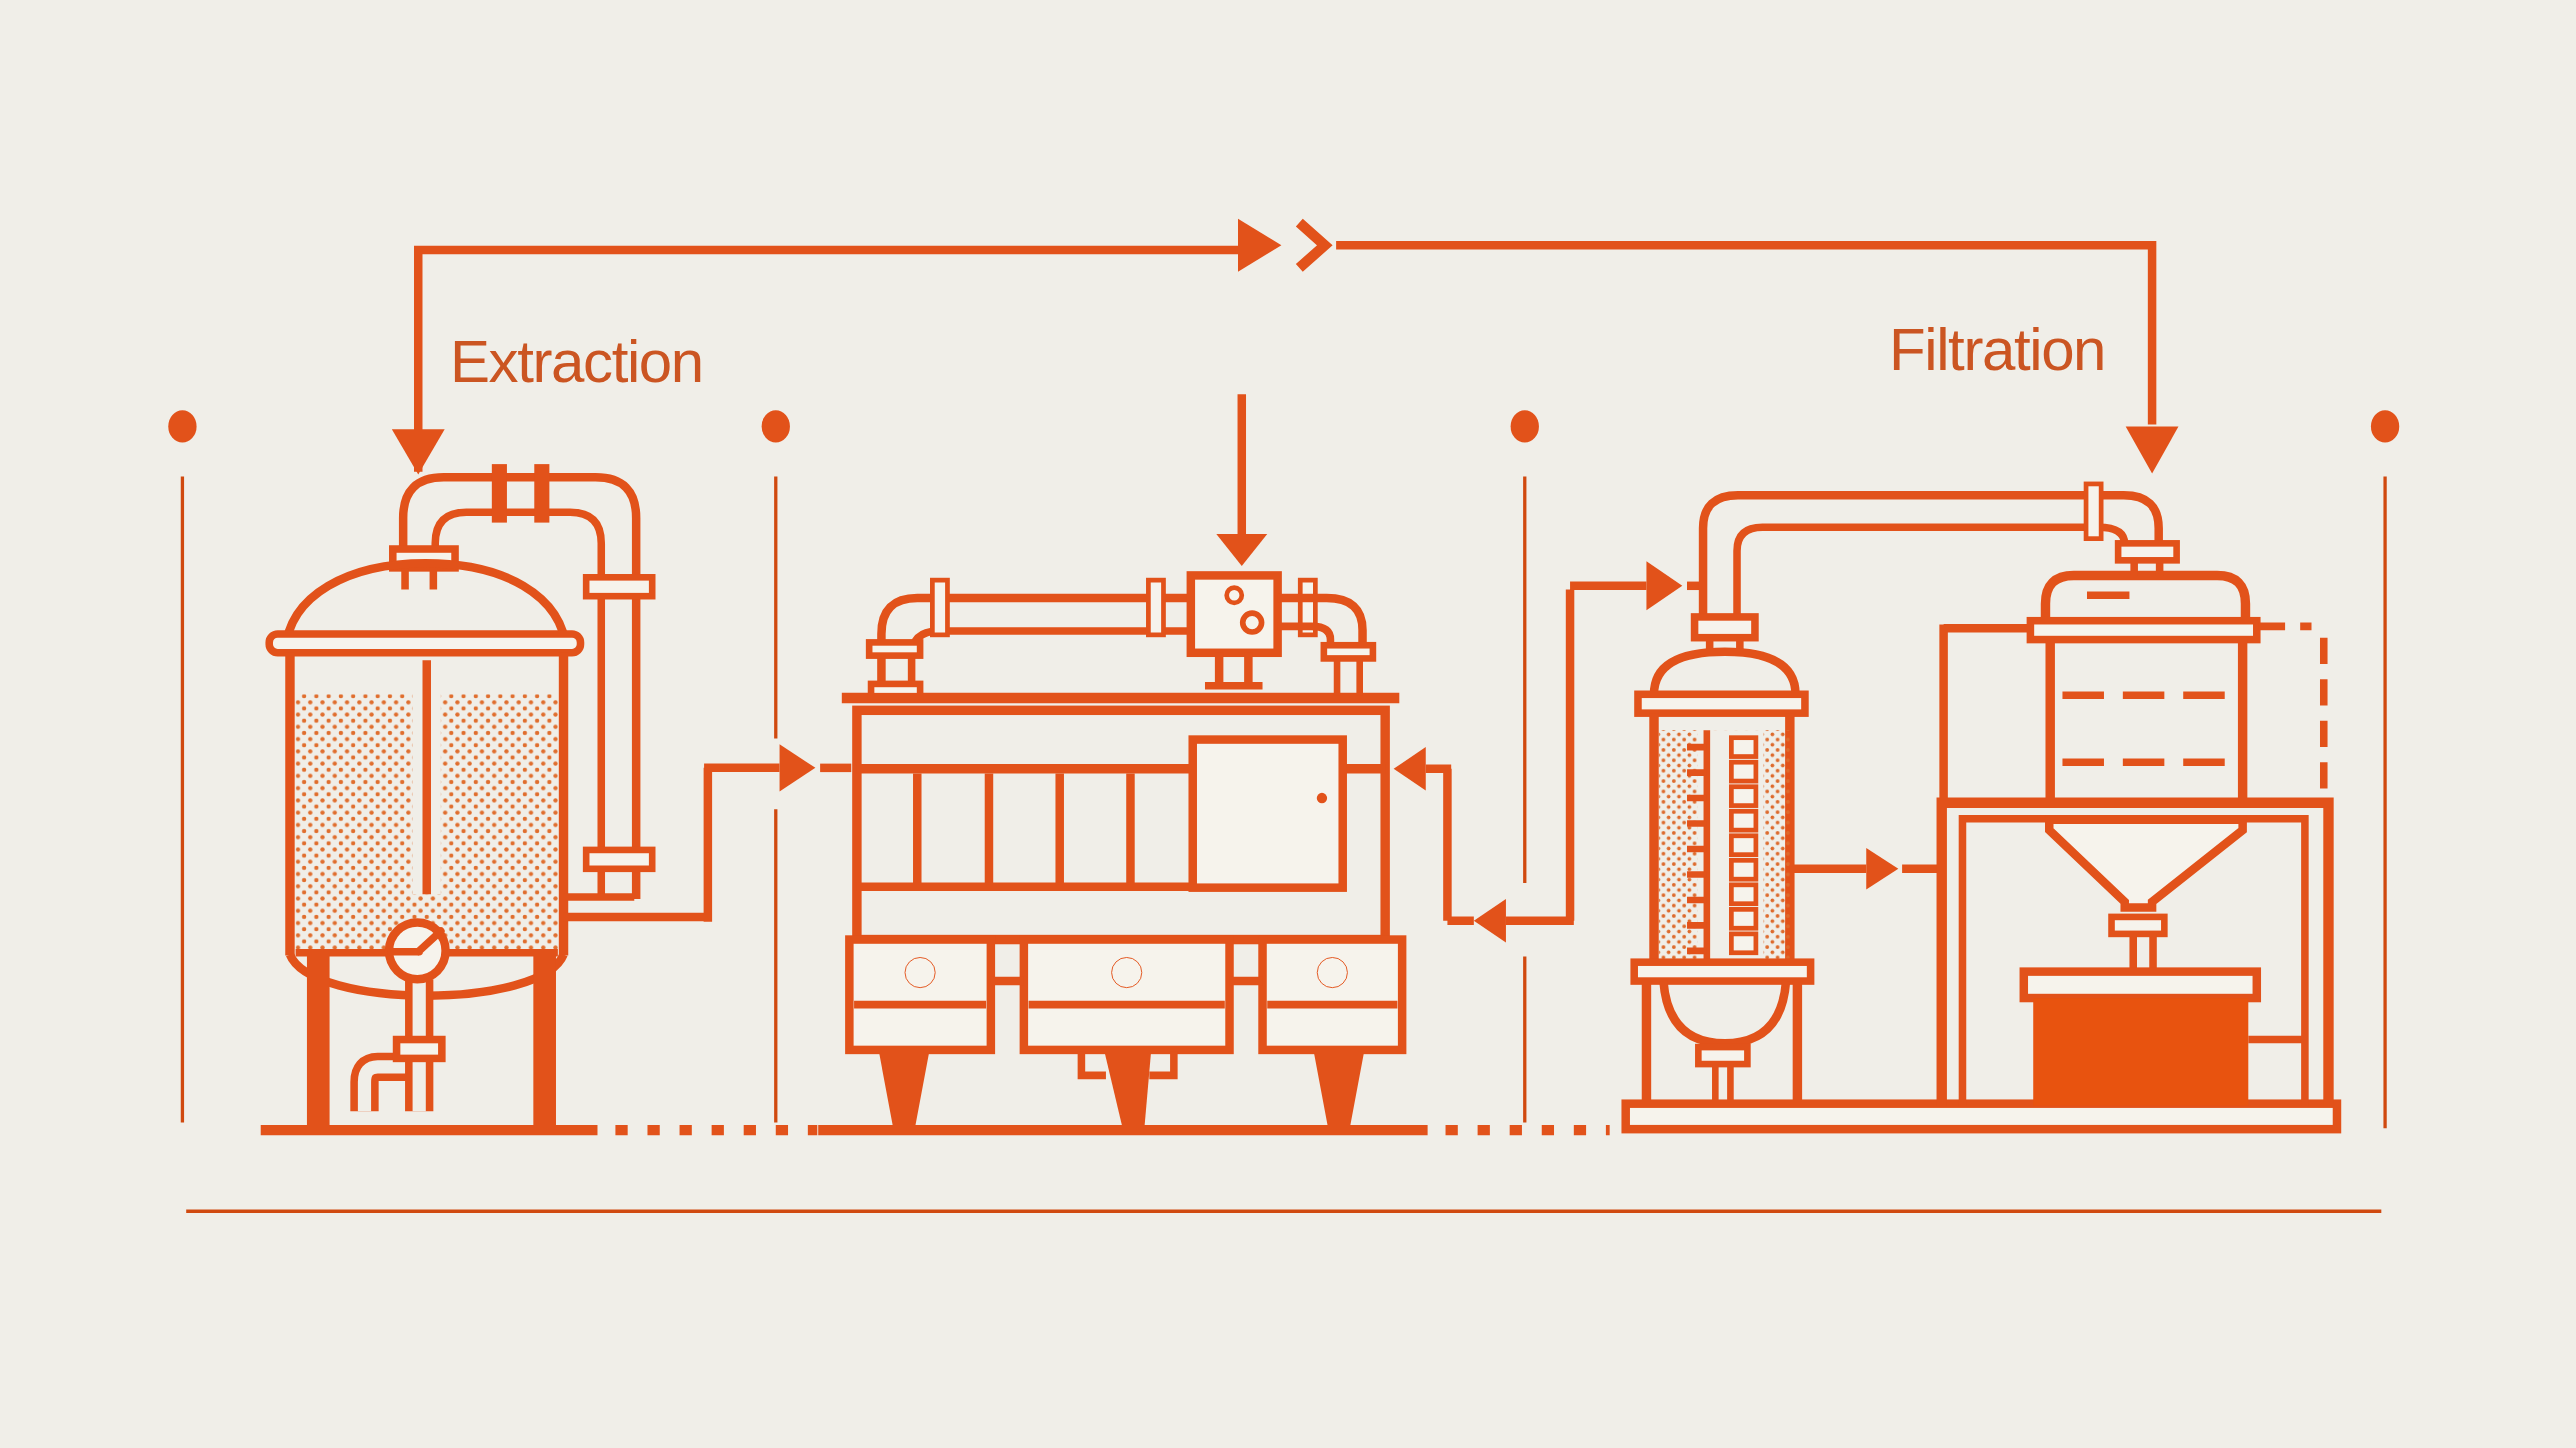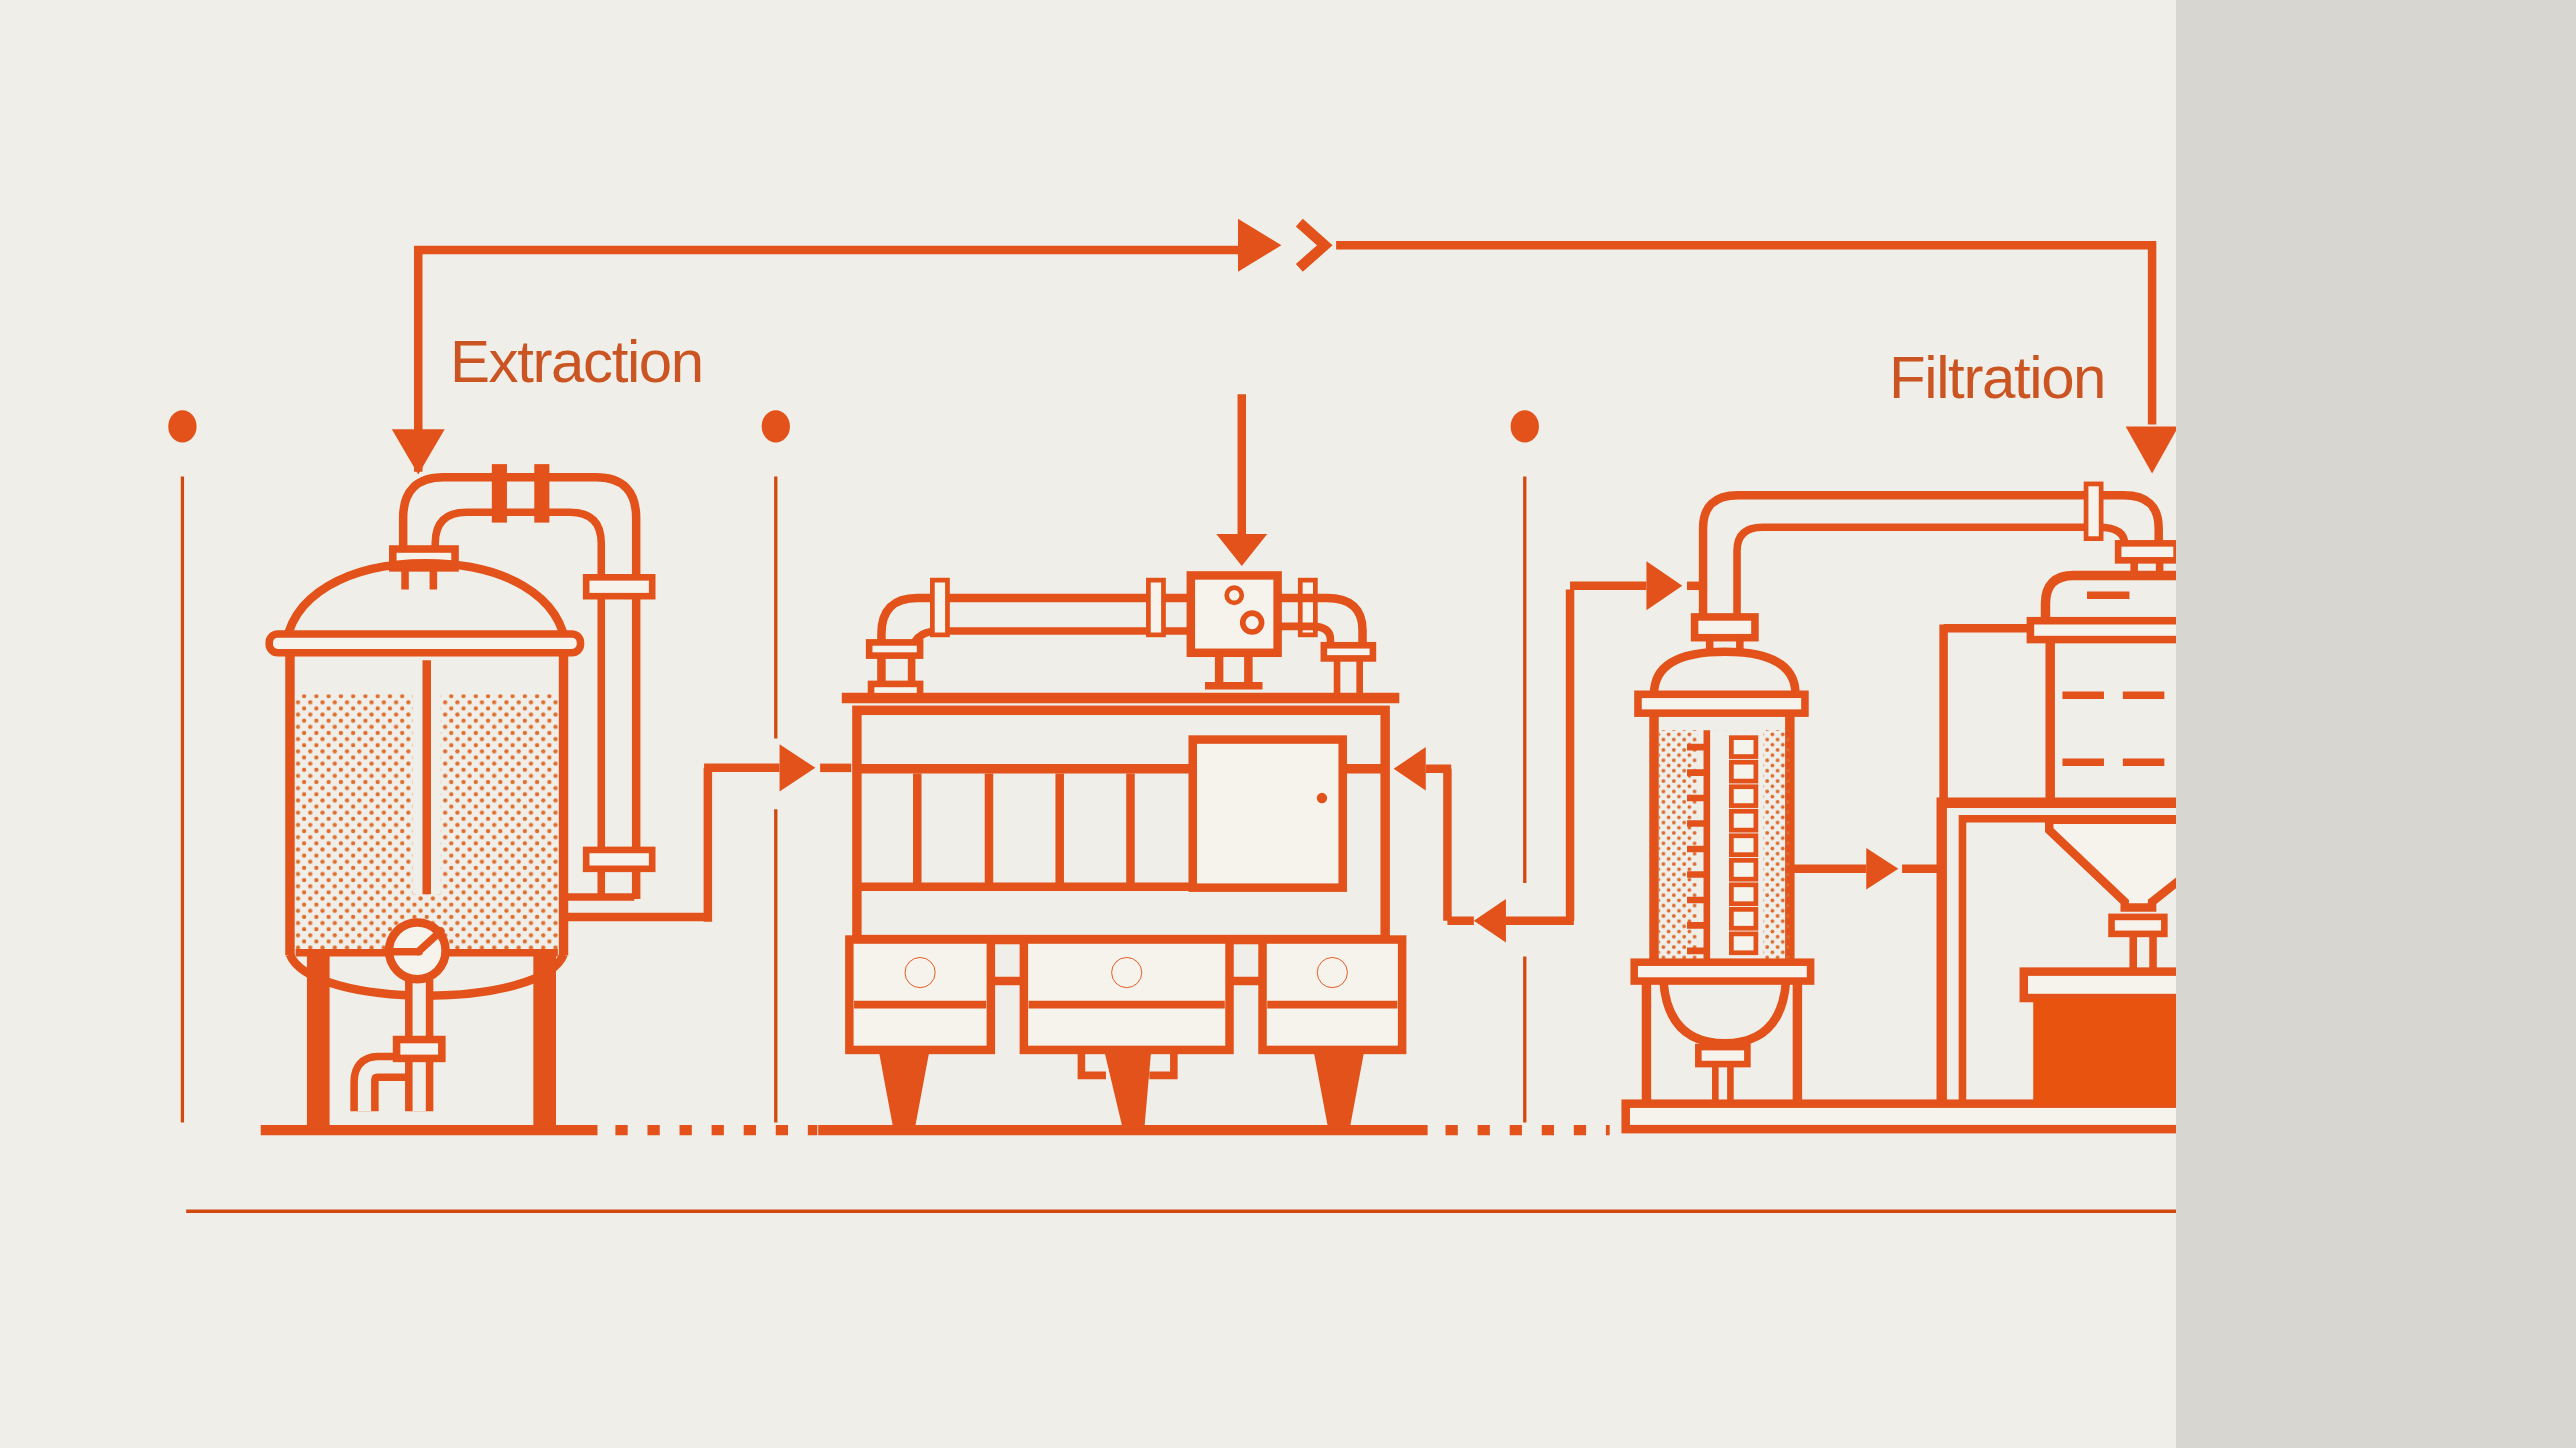--- a/index.html
+++ b/index.html
@@ -1,21 +1,21 @@
 <!DOCTYPE html>
 <html style="--background: #F0EEE8; --line: #E2521A; --line-thin: #D0490F; --text: #CB5522; --solid-fill: #E8530F; --dot-texture: #E06E2E; --panel: #F6F3EC;font-size:15px"><head>
 <meta charset="utf-8">
 <style>
   :root{
     --background:#F0EEE8; --line:#E2521A; --line-thin:#D0490F;
     --text:#CB5522; --solid-fill:#E8530F; --panel:#F6F3EC;
   }
   *{margin:0;padding:0;box-sizing:border-box}
   body{background:#d8d6d0;font-family:"Liberation Sans",sans-serif}
-  .canvas{position:relative;width:2176px;height:1448px;background:var(--background);overflow:hidden}
+  .canvas{position:relative;width:2576px;height:1448px;background:var(--background);overflow:hidden}
   svg{position:absolute;left:0;top:0}
   .ln{stroke:var(--line);fill:none;stroke-width:10px;stroke-linejoin:miter}
   .w3{stroke-width:3px}.w5{stroke-width:5px}.w6{stroke-width:6px}.w7{stroke-width:7px}
   .w8{stroke-width:8px}.w9{stroke-width:9px}.w11{stroke-width:11px}
   .w14{stroke-width:14px}.w24{stroke-width:24px}.w30{stroke-width:30px}
   .fill{fill:var(--line);stroke:none}
   .solid{fill:var(--solid-fill);stroke:none}
   .panel{fill:var(--panel);stroke:var(--line)}
   .bgf{fill:var(--background);stroke:none}
   .bgln{stroke:var(--background);fill:none}
@@ -220,16 +220,16 @@
     <rect class="panel w7" x="2238" y="972" width="56" height="18"></rect>
     <path class="ln w8" d="M2261,990 V1032 M2282,990 V1032"></path>
 
     <rect class="panel w9" x="2145" y="1030" width="247" height="28"></rect>
     <rect class="solid" x="2155" y="1058" width="228" height="114"></rect>
     <path class="ln w8" d="M2383,1102 H2441"></path>
   </g>
 </svg>
 
 <div class="stage-label" style="left:450px;top:332px">Extraction</div>
-<div class="stage-label" style="left:1889px;top:348px">Filtration</div>
+<div class="stage-label" style="left:1889px;top:320px">Filtration</div>
 
 </div>
 
 
 </body></html>

